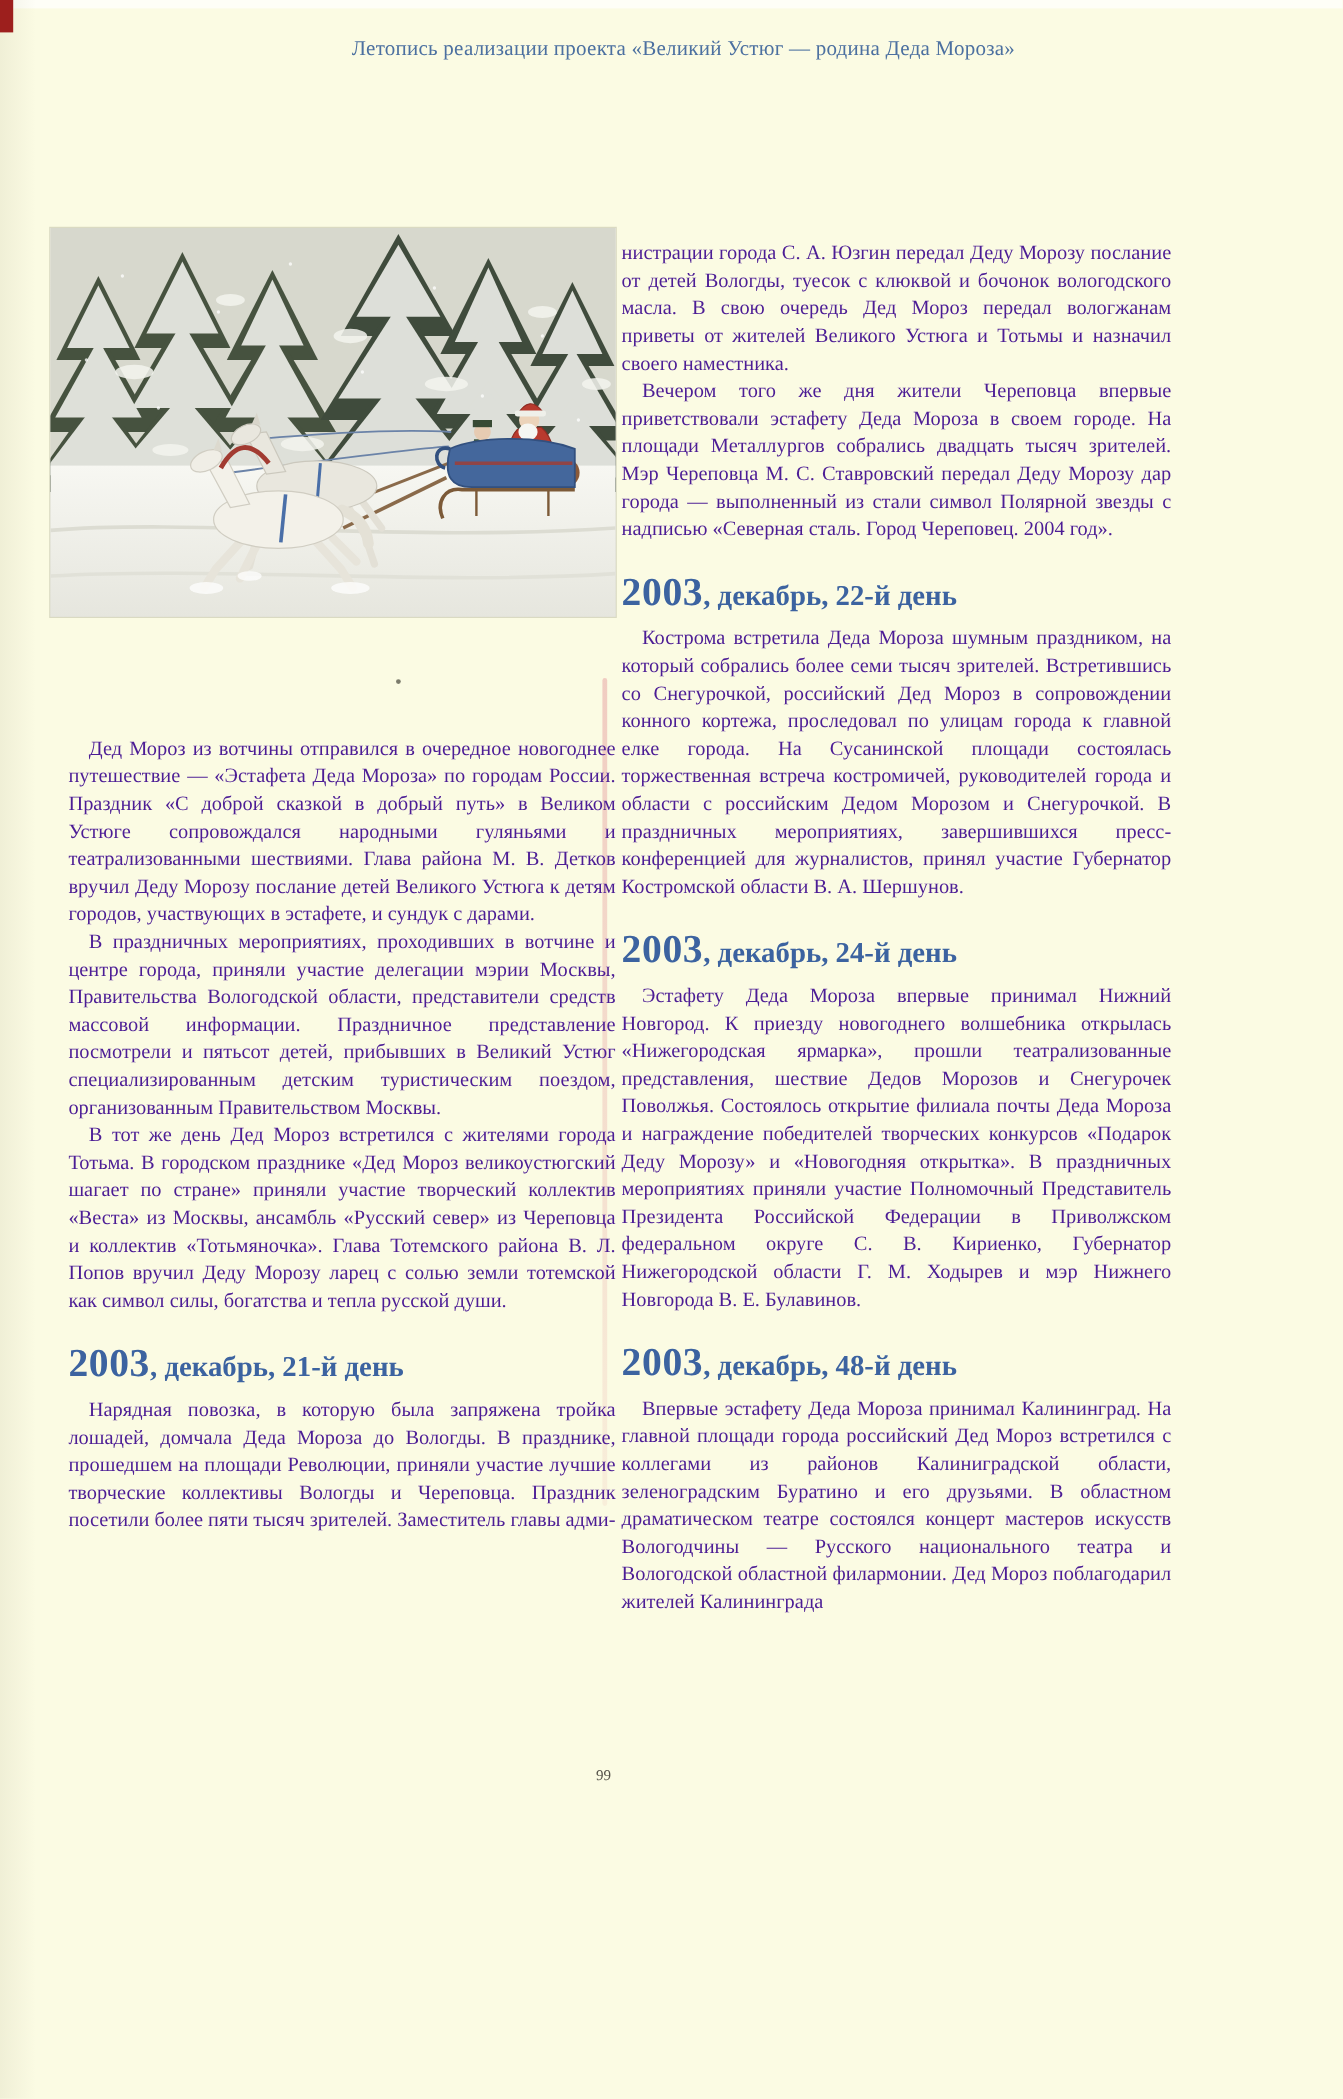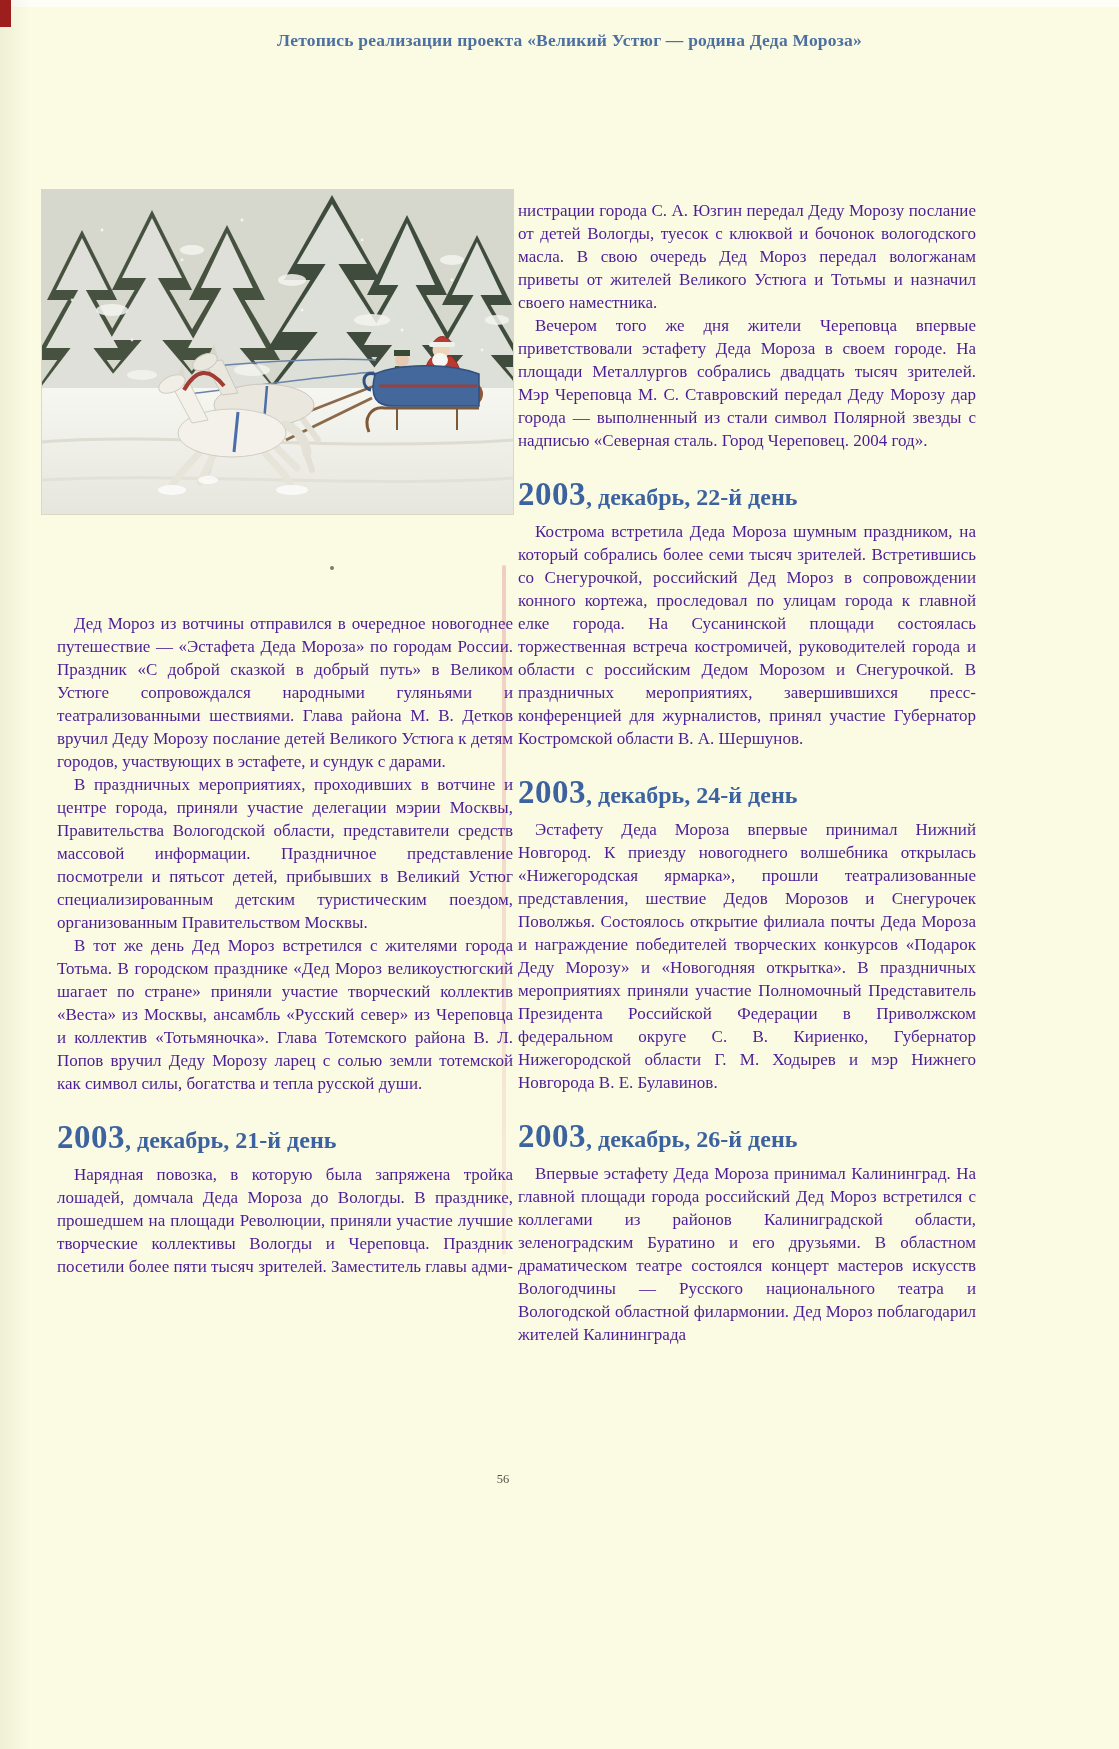--- a/index.html
+++ b/index.html
@@ -11,21 +11,20 @@
     font-family:"Liberation Serif", serif;
   }
   .top-strip { position:absolute; top:0; left:0; right:0; height:7px; background:#fefef7; }
   .edge-shade { position:absolute; left:0; top:0; bottom:0; width:30px;
     background:linear-gradient(90deg, rgba(198,196,168,.22), rgba(198,196,168,0)); }
   .corner-mark { position:absolute; left:0; top:0; width:11px; height:27px; background:#9d1f1d; }
   .running-title {
     position:absolute; top:30px; left:20px; right:0;
     text-align:center; font-size:17.5px; letter-spacing:.2px;
     color:#4c70a0;
-    font-weight:bold;
   }
   .photo {
     position:absolute; left:42px; top:190px; width:471px; height:324px; margin:0;
     box-shadow:0 0 0 1px rgba(120,118,95,.25);
     background:#e4e4dc;
   }
   .photo svg { display:block; }
   .col { position:absolute; }
   .col-left  { left:57px;  top:612px; width:456px; }
   .col-right { left:518px; top:199px; width:458px; }
@@ -219,17 +218,17 @@
 <section class="col col-right">
   <p class="para no-indent">нистрации города С. А. Юзгин передал Деду Морозу послание от детей Вологды, туесок с клюквой и бочонок вологодского масла. В свою очередь Дед Мороз передал вологжанам приветы от жителей Великого Устюга и Тотьмы и назначил своего наместника.</p>
   <p class="para">Вечером того же дня жители Череповца впервые приветствовали эстафету Деда Мороза в своем городе. На площади Металлургов собрались двадцать тысяч зрителей. Мэр Череповца М. С. Ставровский передал Деду Морозу дар города — выполненный из стали символ Полярной звезды с надписью «Северная сталь. Город Череповец. 2004 год».</p>
 
   <h2 class="day-heading"><span class="year">2003</span><span class="rest">, декабрь, 22-й день</span></h2>
   <p class="para">Кострома встретила Деда Мороза шумным праздником, на который собрались более семи тысяч зрителей. Встретившись со Снегурочкой, российский Дед Мороз в сопровождении конного кортежа, проследовал по улицам города к главной елке города. На Сусанинской площади состоялась торжественная встреча костромичей, руководителей города и области с российским Дедом Морозом и Снегурочкой. В праздничных мероприятиях, завершившихся пресс-конференцией для журналистов, принял участие Губернатор Костромской области В. А. Шершунов.</p>
 
   <h2 class="day-heading"><span class="year">2003</span><span class="rest">, декабрь, 24-й день</span></h2>
   <p class="para">Эстафету Деда Мороза впервые принимал Нижний Новгород. К приезду новогоднего волшебника открылась «Нижегородская ярмарка», прошли театрализованные представления, шествие Дедов Морозов и Снегурочек Поволжья. Состоялось открытие филиала почты Деда Мороза и награждение победителей творческих конкурсов «Подарок Деду Морозу» и «Новогодняя открытка». В праздничных мероприятиях приняли участие Полномочный Представитель Президента Российской Федерации в Приволжском федеральном округе С. В. Кириенко, Губернатор Нижегородской области Г. М. Ходырев и мэр Нижнего Новгорода В. Е. Булавинов.</p>
 
-  <h2 class="day-heading"><span class="year">2003</span><span class="rest">, декабрь, 26-й день</span></h2>
+  <h2 class="day-heading"><span class="year">2003</span><span class="rest">, декабрь, 48-й день</span></h2>
   <p class="para">Впервые эстафету Деда Мороза принимал Калининград. На главной площади города российский Дед Мороз встретился с коллегами из районов Калиниградской области, зеленоградским Буратино и его друзьями. В областном драматическом театре состоялся концерт мастеров искусств Вологодчины — Русского национального театра и Вологодской областной филармонии. Дед Мороз поблагодарил жителей Калининграда</p>
 </section>
 
-<div class="page-number">56</div>
+<div class="page-number">99</div>
 
 </body></html>

